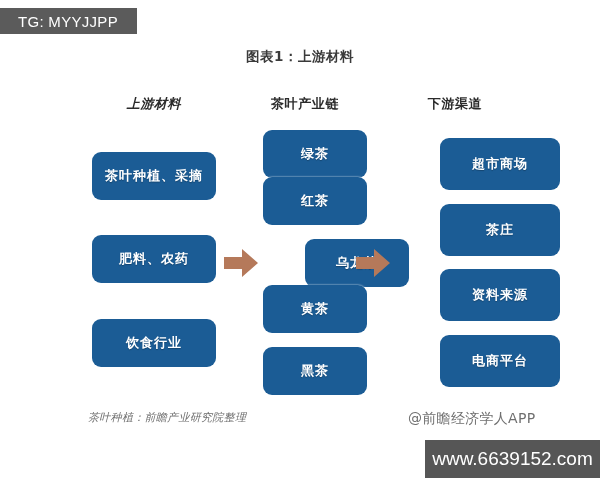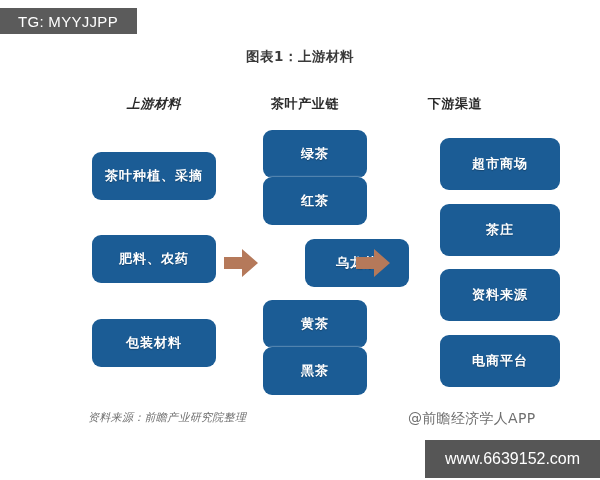--- a/index.html
+++ b/index.html
@@ -80,21 +80,21 @@
   .col-up .box   { left: 92px;  width: 124px; height: 48px; }
   .u0 { top: 152px; }
   .u1 { top: 235px; }
   .u2 { top: 319px; }
 
   
   .col-mid .box  { left: 263px; width: 104px;  height: 48px; }
   .m0 { top: 130px; }
   .m1 { top: 171px; margin-top: 6px; }
   .m2 { top: 239px; margin-left: 42px; }
-  .m3 { top: 300px; text-align: right; }
+  .m3 { top: 285px; text-align: right; }
   .m4 { top: 347px; }
 
   
   .col-down .box { left: 395px; width: 120px; height: 52px; margin-left: 45px; }
   .d0 { top: 138px; }
   .d1 { top: 204px; }
   .d2 { top: 269px; }
   .d3 { top: 335px; }
 
   
@@ -128,21 +128,21 @@
 
   
   .site-badge {
     position: absolute;
     left: 425px;
     top: 440px;
     width: 175px;
     height: 38px;
     background: #565656;
     color: #ffffff;
-    font-size: 16px;
+    font-size: 19px;
     display: flex;
     align-items: center;
     justify-content: center;
     box-sizing: border-box;
     font-family: "Liberation Sans", sans-serif;
   }
 </style>
 </head>
 <body>
 
@@ -150,21 +150,21 @@
 
 <div class="chart-title">图表1：上游材料</div>
 
 <div class="col-head c1">上游材料</div>
 <div class="col-head c2">茶叶产业链</div>
 <div class="col-head c3">下游渠道</div>
 
 <div class="col-up">
   <div class="box u0">茶叶种植、采摘</div>
   <div class="box u1">肥料、农药</div>
-  <div class="box u2">包装材料</div>
+  <div class="box u2">饮食行业</div>
 </div>
 
 <div class="col-mid">
   <div class="box m0">绿茶</div>
   <div class="box m1">红茶</div>
   <div class="box m2">乌龙茶</div>
   <div class="box m3">黄茶</div>
   <div class="box m4">黑茶</div>
 </div>
 
@@ -175,16 +175,16 @@
   <div class="box d3">电商平台</div>
 </div>
 
 <svg class="arrow a1" viewBox="0 0 34 30">
   <polygon points="0,9 18,9 18,1 34,15 18,29 18,21 0,21" fill="#b5795a"></polygon>
 </svg>
 <svg class="arrow a2" viewBox="0 0 34 30">
   <polygon points="0,9 18,9 18,1 34,15 18,29 18,21 0,21" fill="#b5795a"></polygon>
 </svg>
 
-<div class="source-note">资料来源：前瞻产业研究院整理</div>
+<div class="source-note">茶叶种植：前瞻产业研究院整理</div>
 <div class="app-note">@前瞻经济学人APP</div>
 
 <div class="site-badge">www.6639152.com</div>
 
 </body></html>

